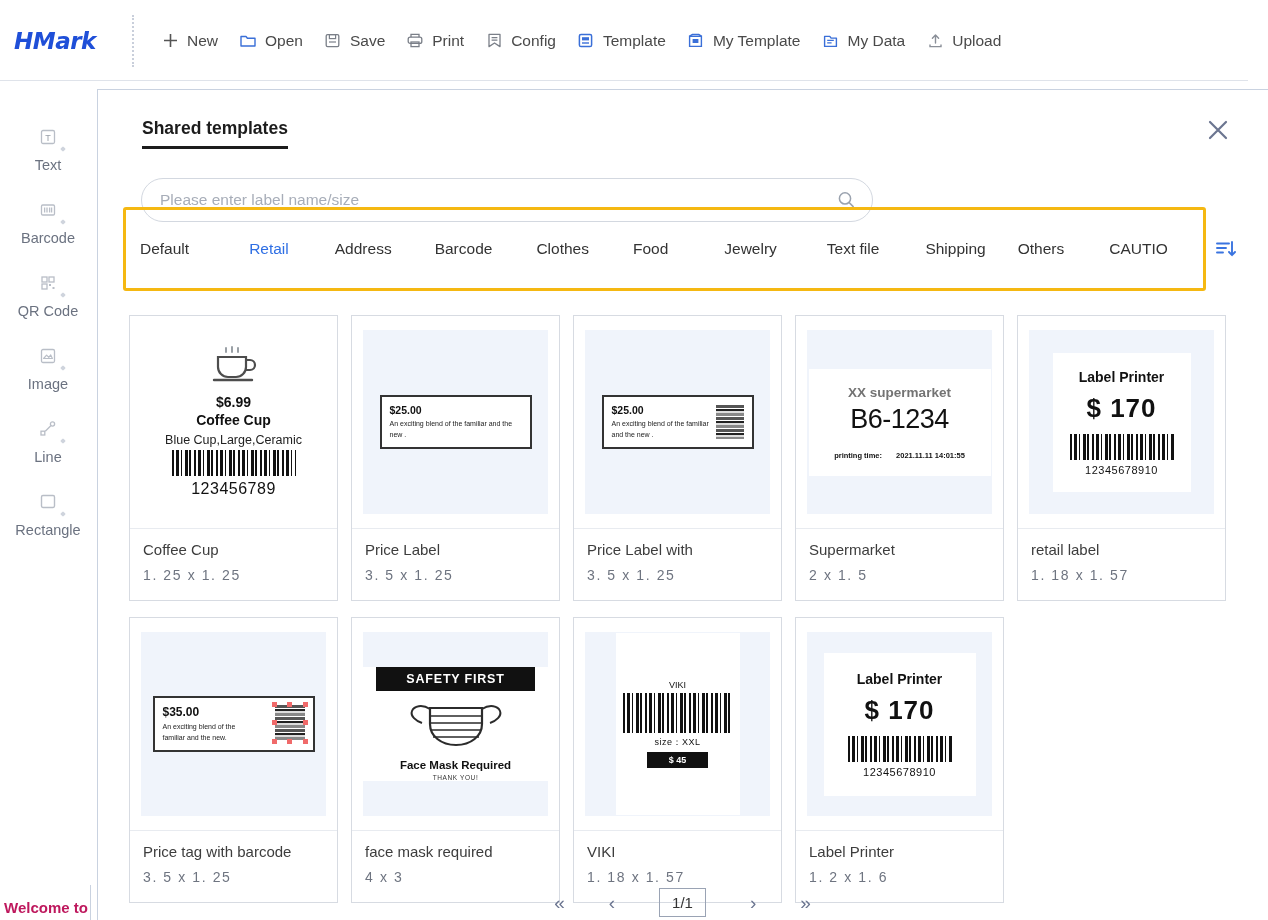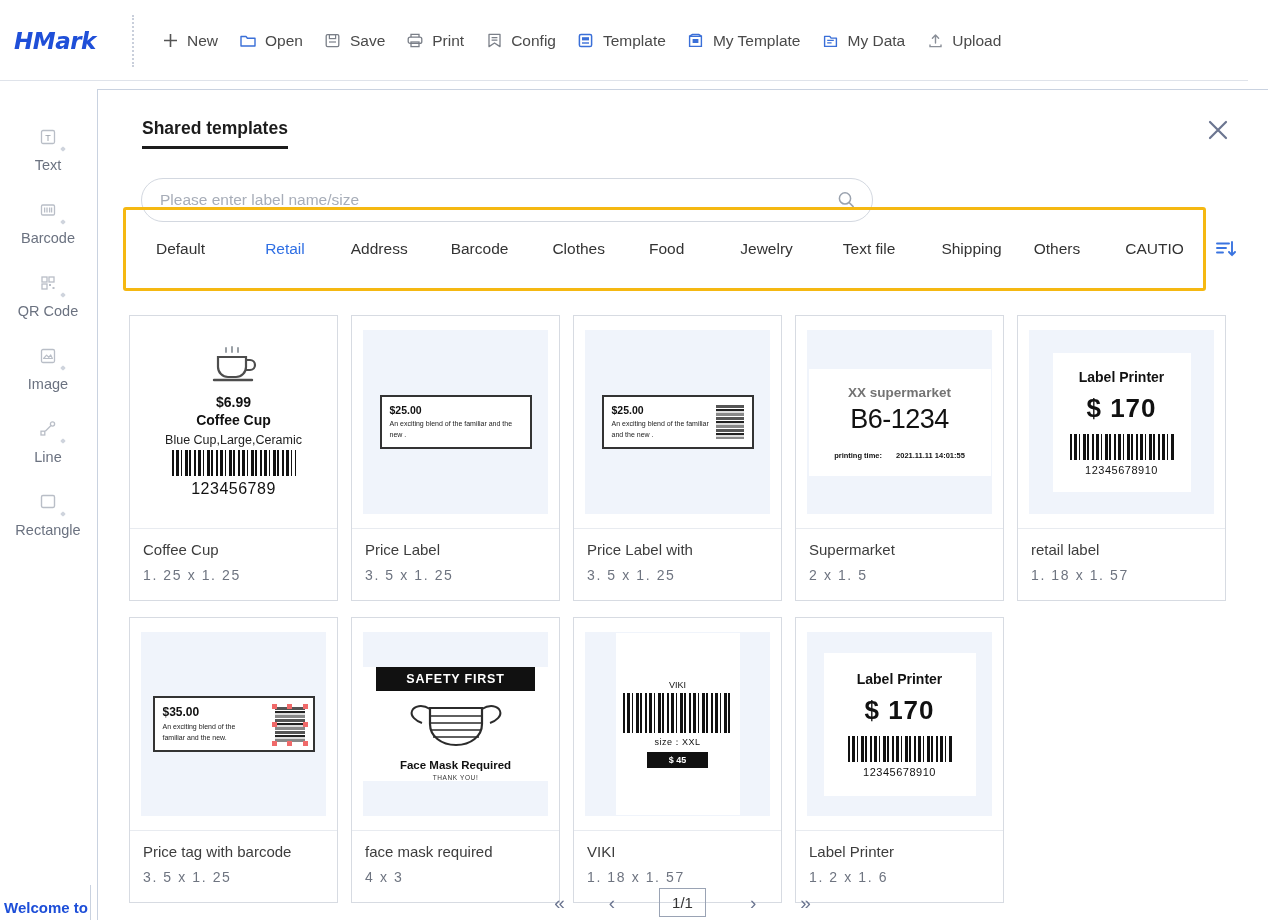--- a/index.html
+++ b/index.html
@@ -204,21 +204,21 @@
   }
   .pg { font-size: 19px; color: #6b7590; cursor: pointer; line-height: 1; }
   #pg-box {
     border: 1px solid #9aa3b4; padding: 5px 12px;
     font-size: 15px; color: #333; cursor: pointer;
   }
 
   
   #status {
     position: absolute; left: 4px; top: 899px;
-    font-size: 15px; font-weight: bold; color: #1d4ed8;
+    font-size: 15px; font-weight: bold; color: #be185d;
     white-space: nowrap;
   }
   #status-sep { position:absolute; left:90px; top:885px; width:1px; height:35px; background:#c9d2e0; }
 </style>
 </head>
 <body>
 
 <div id="topbar">
   <div id="brand">HMark</div>
   <div id="brand-sep"></div>
@@ -402,21 +402,21 @@
       <svg width="22" height="22" viewBox="0 0 22 22">
           <circle cx="10" cy="9.4" r="5.6" stroke="currentColor" stroke-width="1.5" fill="none"></circle>
           <path d="M14.2 13.6l4 4" stroke="currentColor" stroke-width="1.5" stroke-linecap="round"></path>
         </svg>
     </span>
   </div>
 
   <div id="tabs-highlight"></div>
 
   <div id="tabs">
-    <div class="tab" style="margin-left:18px">Default</div>
+    <div class="tab" style="margin-left:2px">Default</div>
     <div class="tab active" style="margin-left:60px">Retail</div>
     <div class="tab" style="margin-left:46px">Address</div>
     <div class="tab" style="margin-left:43px">Barcode</div>
     <div class="tab" style="margin-left:44px">Clothes</div>
     <div class="tab" style="margin-left:44px">Food</div>
     <div class="tab" style="margin-left:56px">Jewelry</div>
     <div class="tab" style="margin-left:50px">Text file</div>
     <div class="tab" style="margin-left:46px">Shipping</div>
     <div class="tab" style="margin-left:32px">Others</div>
     <div class="tab" style="margin-left:45px">CAUTIO</div>
@@ -527,21 +527,21 @@
       <div class="card-meta">
         <div class="card-name">retail label</div>
         <div class="card-size">1. 18  x  1. 57</div>
       </div>
     </div>
 
     <div class="card">
       <div class="card-preview">
         <div class="pv-band"></div>
         <div class="pv-inner">
-          <div class="plbox" style="display:flex;align-items:flex-end;gap:22px;width:162px">
+          <div class="plbox" style="display:flex;align-items:flex-start;gap:22px;width:162px">
             <div style="flex:1">
               <div class="p" style="font-size:12px">$35.00</div>
               <div class="d">An exciting blend of the familiar and the new.</div>
             </div>
             <div style="position:relative">
               <div class="vbar" style="width:30px;height:36px"></div>
               <span style="position:absolute;left:-3px;top:-3px;width:5px;height:5px;background:#f06a6a"></span>
               <span style="position:absolute;right:-3px;top:-3px;width:5px;height:5px;background:#f06a6a"></span>
               <span style="position:absolute;left:-3px;bottom:-3px;width:5px;height:5px;background:#f06a6a"></span>
               <span style="position:absolute;right:-3px;bottom:-3px;width:5px;height:5px;background:#f06a6a"></span>

